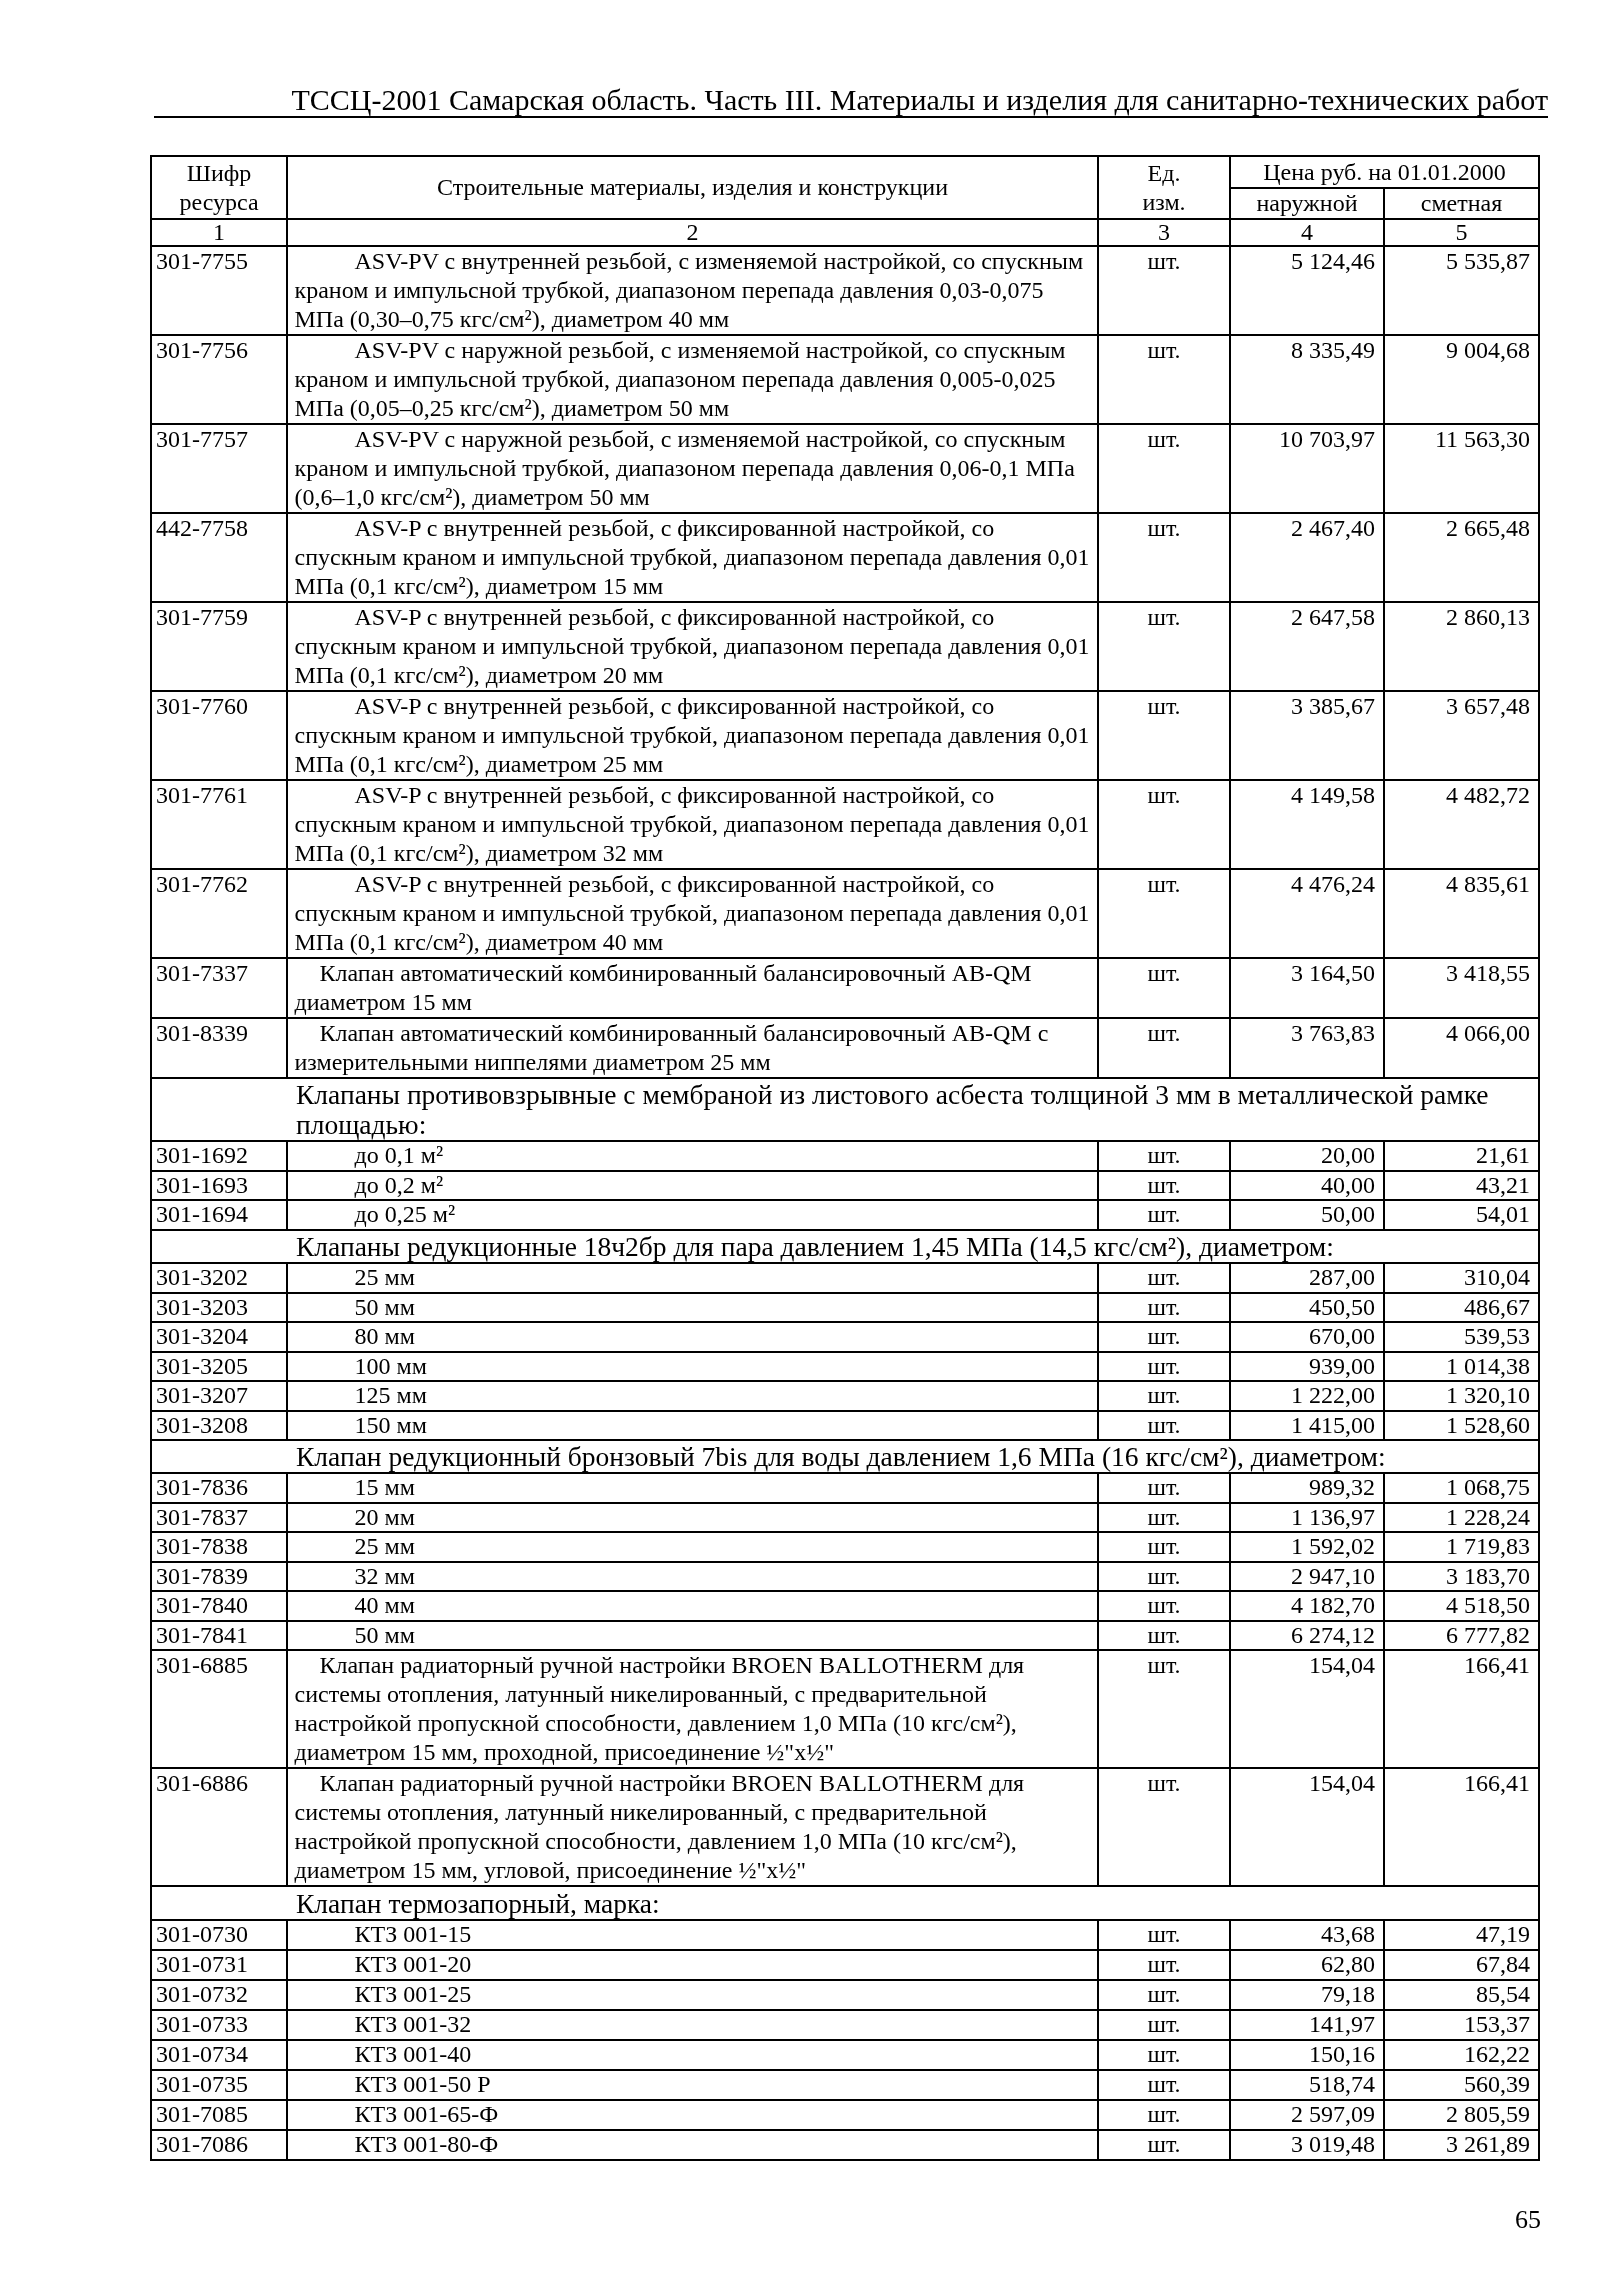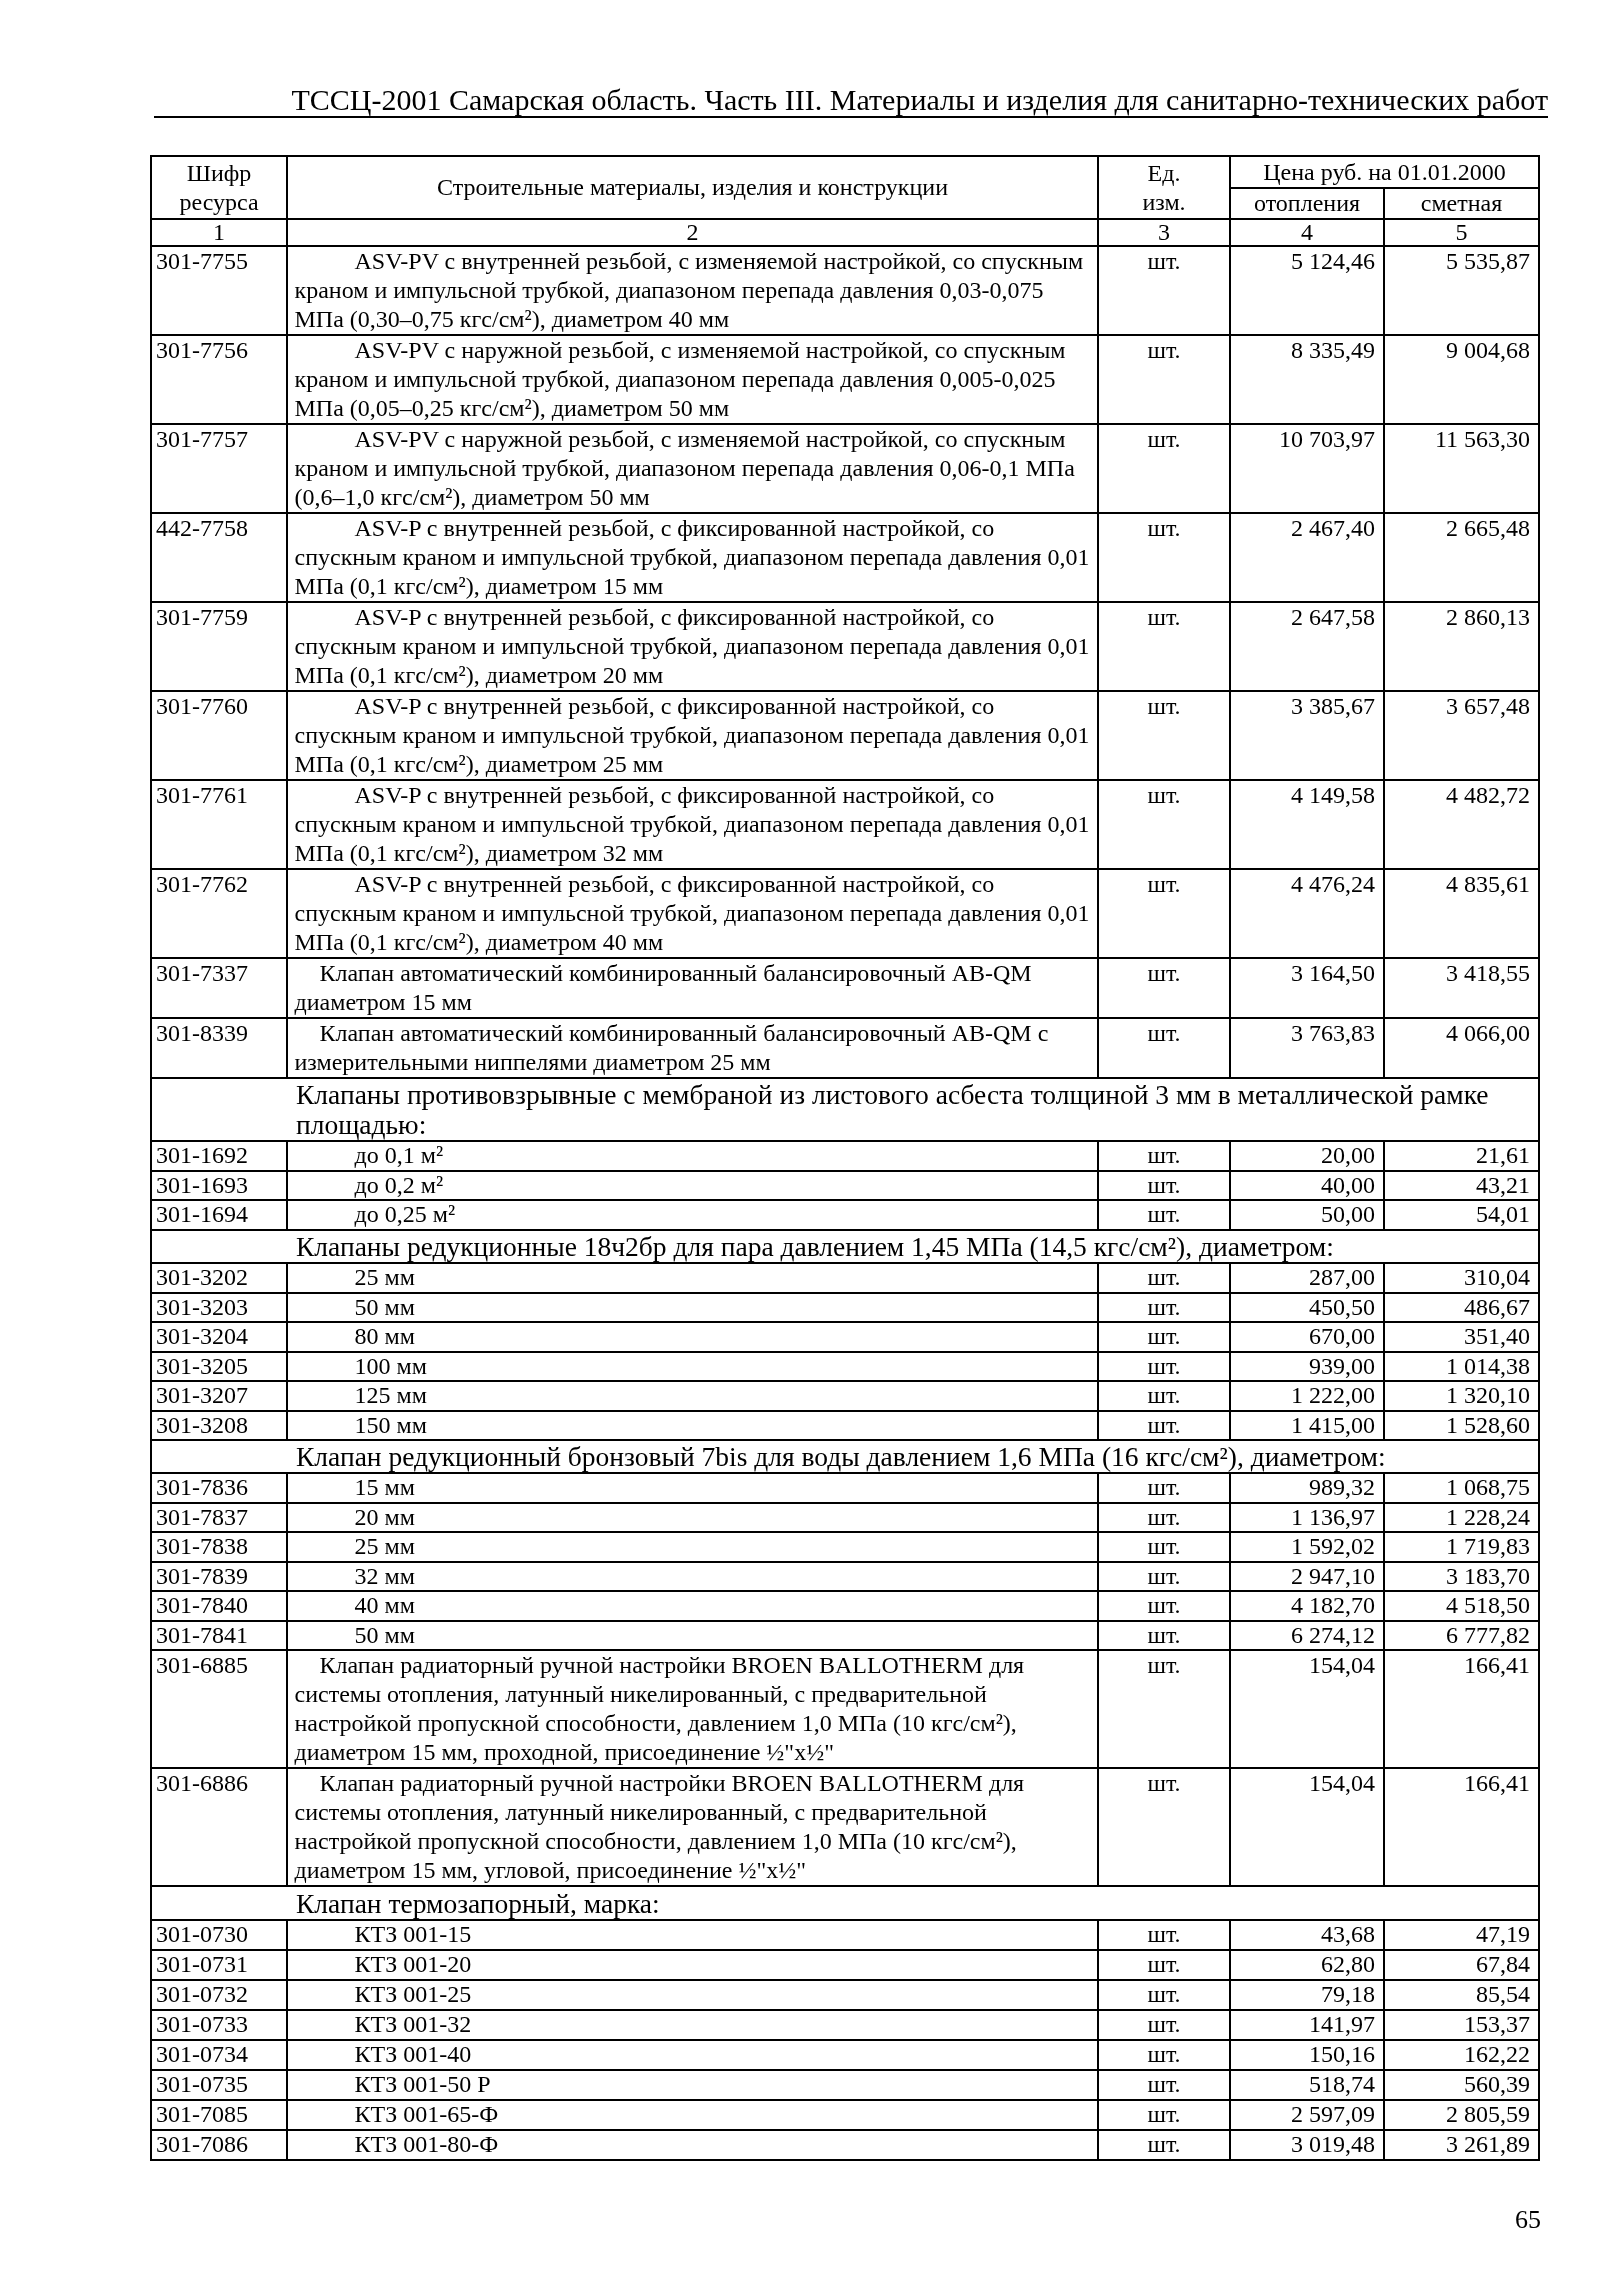--- a/index.html
+++ b/index.html
@@ -66,21 +66,21 @@
       <col class="c5">
     </colgroup>
   <thead>
     <tr class="hdr1">
       <th rowspan="2"><span style="display:inline-block;width:98px">Шифр ресурса</span></th>
       <th rowspan="2">Строительные материалы, изделия и конструкции</th>
       <th rowspan="2"><span style="display:inline-block;width:52px">Ед. изм.</span></th>
       <th colspan="2">Цена руб. на 01.01.2000</th>
     </tr>
     <tr class="hdr2">
-      <th>отопления</th>
+      <th>наружной</th>
       <th>сметная</th>
     </tr>
     <tr class="nums">
       <td>1</td>
       <td>2</td>
       <td>3</td>
       <td>4</td>
       <td>5</td>
     </tr>
   </thead>
@@ -194,21 +194,21 @@
         <td class="desc indent">50 мм</td>
         <td class="unit">шт.</td>
         <td class="num">450,50</td>
         <td class="num">486,67</td>
       </tr>
       <tr class="single">
         <td class="code">301-3204</td>
         <td class="desc indent">80 мм</td>
         <td class="unit">шт.</td>
         <td class="num">670,00</td>
-        <td class="num">351,40</td>
+        <td class="num">539,53</td>
       </tr>
       <tr class="single">
         <td class="code">301-3205</td>
         <td class="desc indent">100 мм</td>
         <td class="unit">шт.</td>
         <td class="num">939,00</td>
         <td class="num">1 014,38</td>
       </tr>
       <tr class="single">
         <td class="code">301-3207</td>

